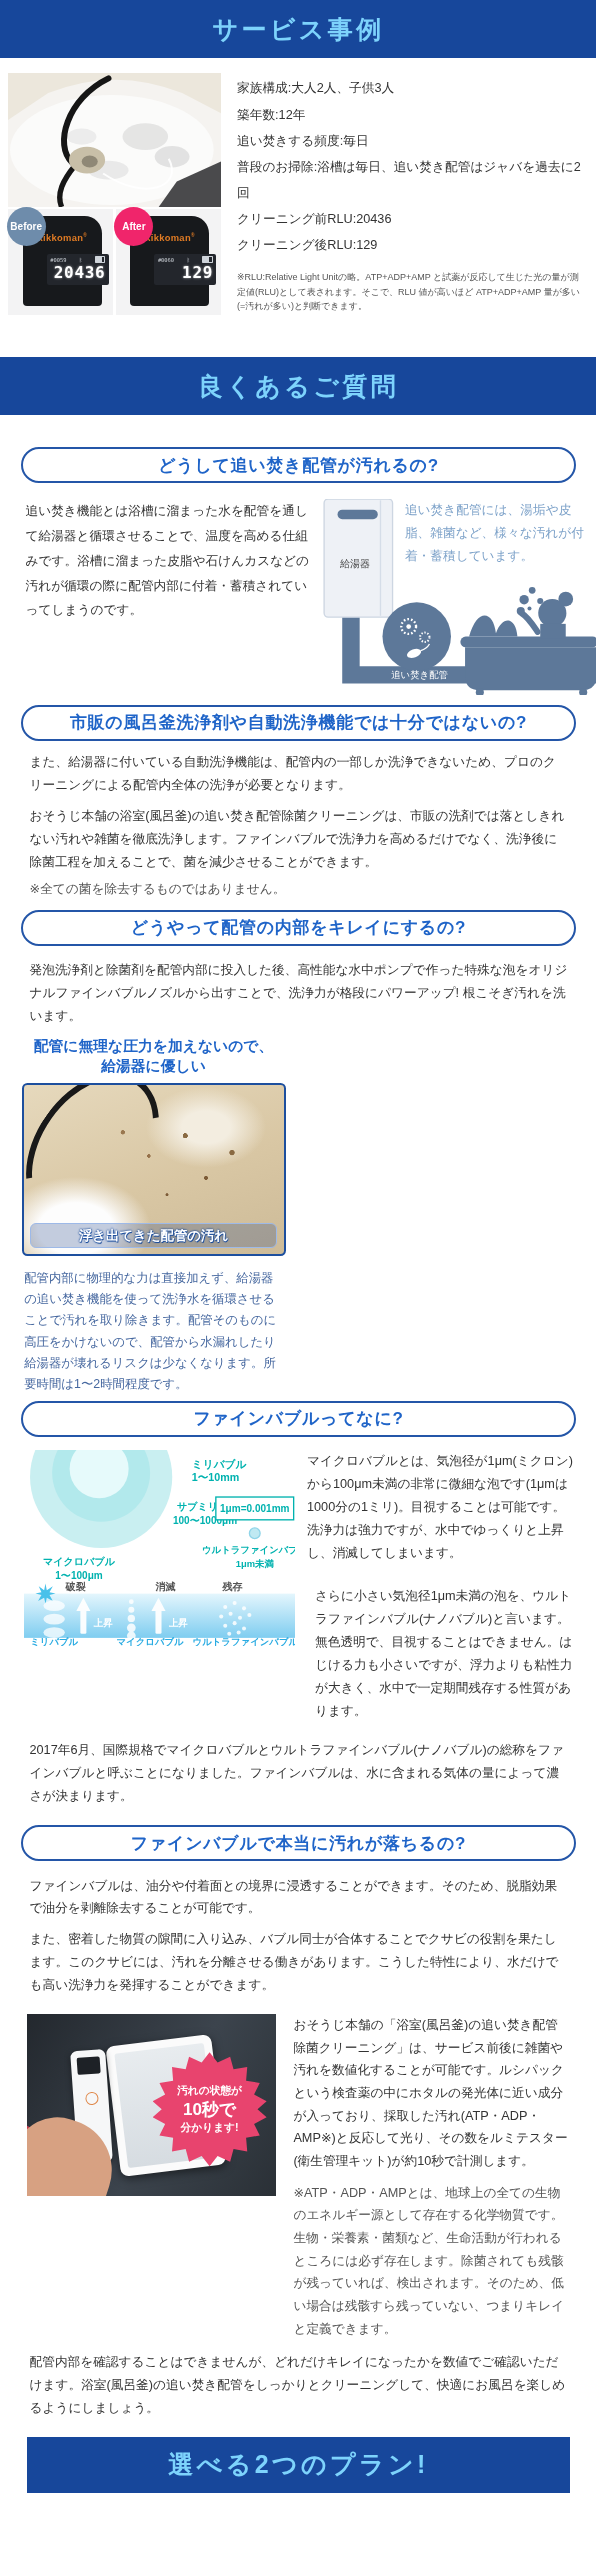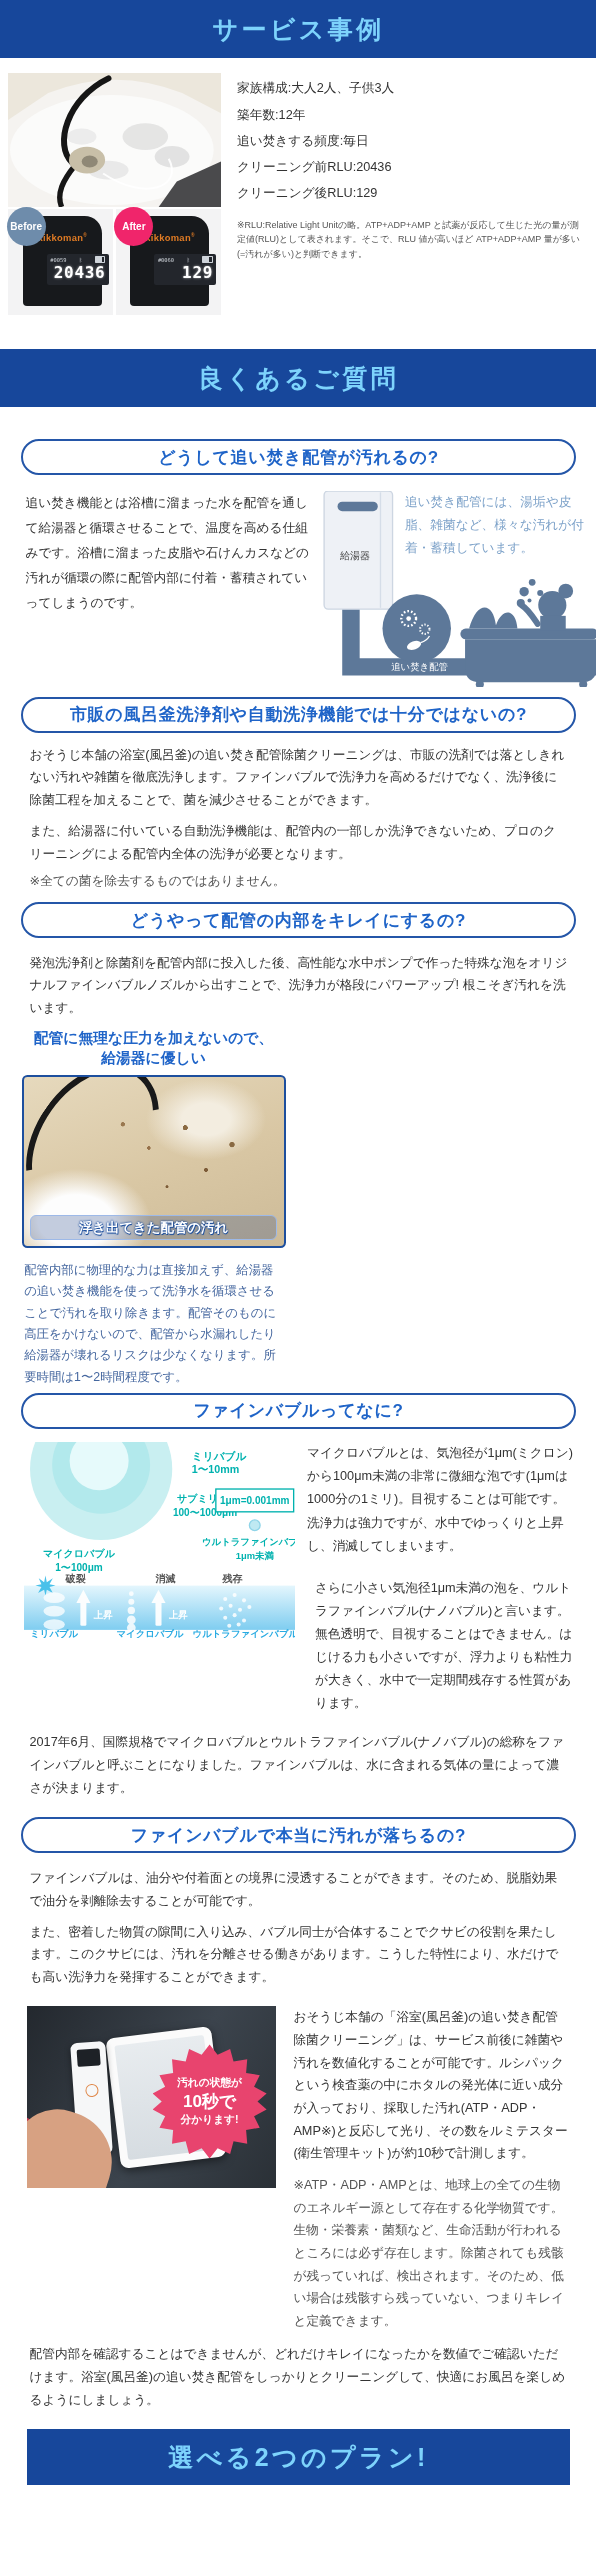--- a/index.html
+++ b/index.html
@@ -177,20 +177,21 @@
             </div>
           </div>
         </figure>
       </div>
     </div>
     <div class="case-right">
       <ul class="case-details">
         <li>家族構成:大人2人、子供3人</li>
         <li>築年数:12年</li>
         <li>追い焚きする頻度:毎日</li>
+        <li>普段のお掃除:浴槽は毎日、追い焚き配管はジャバを過去に2回</li>
         <li>クリーニング前RLU:20436</li>
         <li>クリーニング後RLU:129</li>
       </ul>
       <p class="note">※RLU:Relative Light Unitの略。ATP+ADP+AMP と試薬が反応して生じた光の量が測定値(RLU)として表されます。そこで、RLU 値が高いほど ATP+ADP+AMP 量が多い(=汚れが多い)と判断できます。</p>
     </div>
   </section>
 
   <header class="banner banner-faq">
     <h2>良くあるご質問</h2>
   </header>
@@ -232,22 +233,22 @@
         <text x="112" y="267" font-size="14" fill="#ffffff">追い焚き配管</text>
       </svg>
       <p class="illus-caption">追い焚き配管には、湯垢や皮脂、雑菌など、様々な汚れが付着・蓄積しています。</p>
     </div>
   </section>
 
   <div class="pill" style="margin-top:9.4px;">
     <span>市販の風呂釜洗浄剤や自動洗浄機能では十分ではないの?</span>
   </div>
   <section class="text-block" style="margin-top:10.7px;">
+    <p>また、給湯器に付いている自動洗浄機能は、配管内の一部しか洗浄できないため、プロのクリーニングによる配管内全体の洗浄が必要となります。</p>
     <p>おそうじ本舗の浴室(風呂釜)の追い焚き配管除菌クリーニングは、市販の洗剤では落としきれない汚れや雑菌を徹底洗浄します。ファインバブルで洗浄力を高めるだけでなく、洗浄後に除菌工程を加えることで、菌を減少させることができます。</p>
-    <p>また、給湯器に付いている自動洗浄機能は、配管内の一部しか洗浄できないため、プロのクリーニングによる配管内全体の洗浄が必要となります。</p>
     <p class="note" style="margin-top:4px;">※全ての菌を除去するものではありません。</p>
   </section>
 
   <div class="pill" style="margin-top:9.4px;">
     <span>どうやって配管の内部をキレイにするの?</span>
   </div>
   <section class="text-block" style="margin-top:13.4px;">
     <p>発泡洗浄剤と除菌剤を配管内部に投入した後、高性能な水中ポンプで作った特殊な泡をオリジナルファインバブルノズルから出すことで、洗浄力が格段にパワーアップ! 根こそぎ汚れを洗います。</p>
   </section>
   <section class="two-col">

